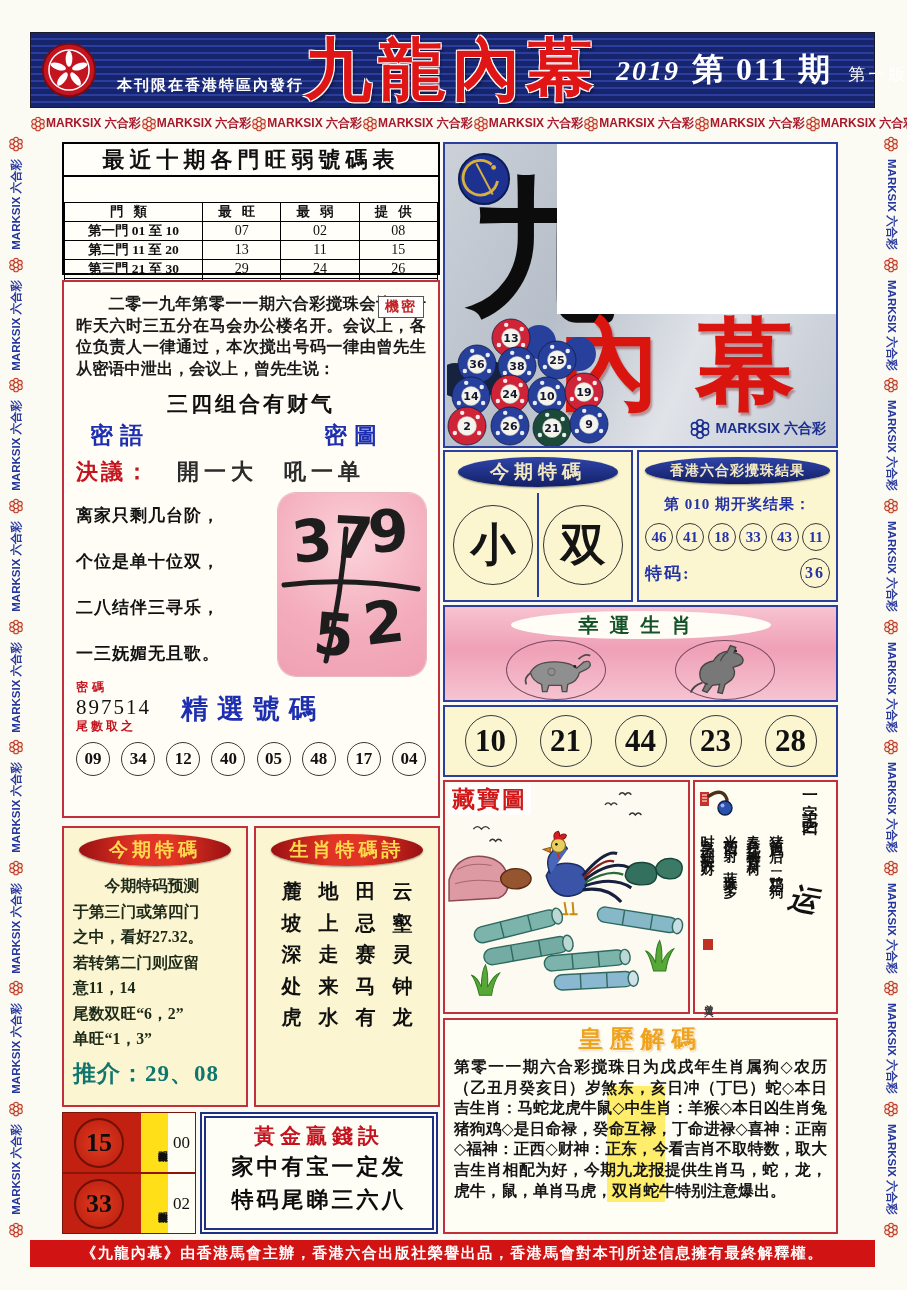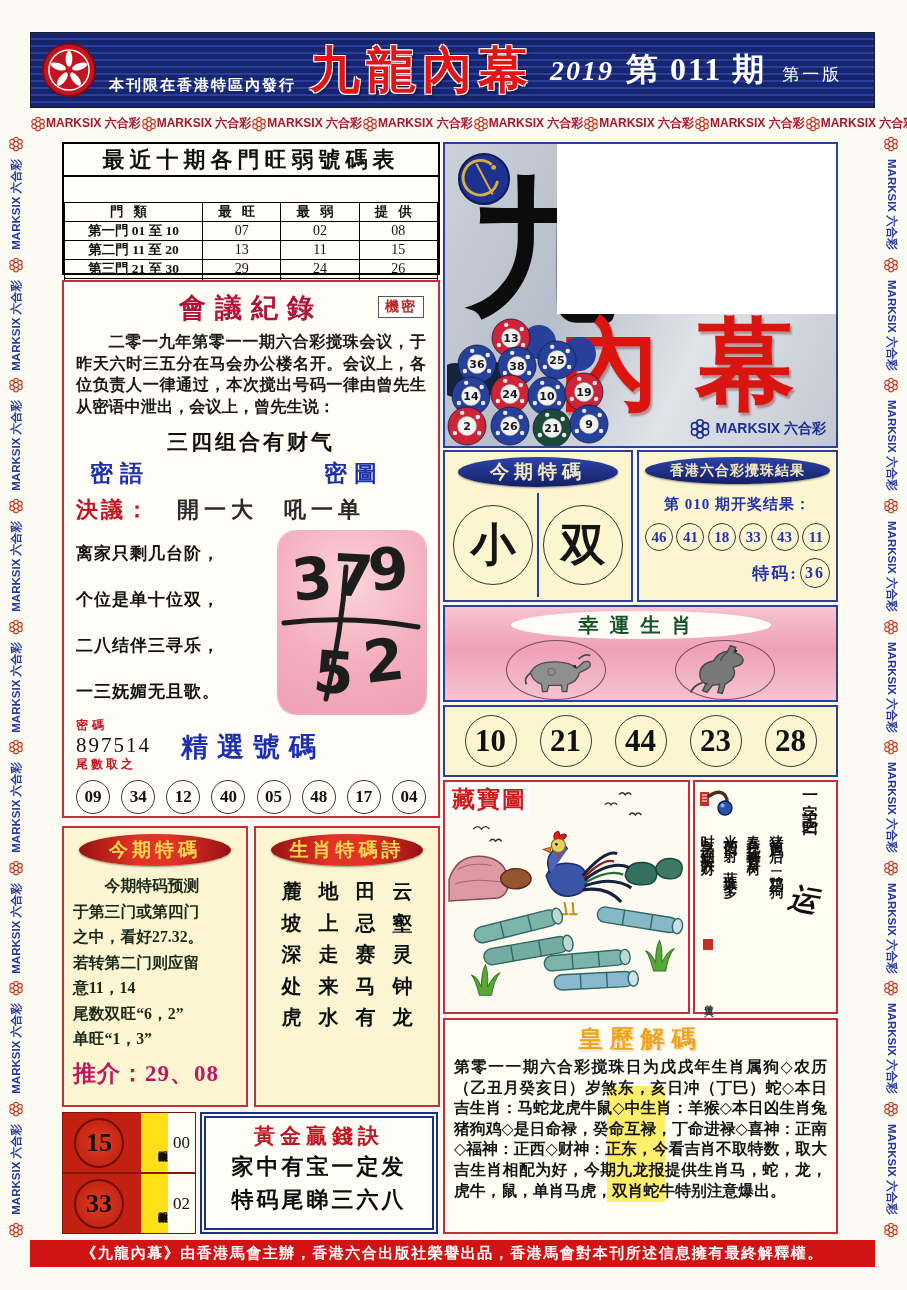--- a/index.html
+++ b/index.html
@@ -5,22 +5,22 @@
   html,body{margin:0;padding:0;background:#e9e8e2;}
   #page{position:relative;width:907px;height:1290px;background:#fbfaf3;overflow:hidden;
         font-family:"Liberation Serif","DejaVu Serif",serif;color:#111;}
   .abs{position:absolute;box-sizing:border-box;}
 
   
   #header{left:30px;top:32px;width:845px;height:76px;border:1px solid #1a1a2a;
     background:repeating-linear-gradient(180deg,#16256d 0 5px,#2c3e9c 5px 7px);
     display:flex;align-items:center;padding:0 10px;}
   #hk-logo{width:56px;height:56px;flex:0 0 auto;}
-  #restrict{color:#fff;font-size:15px;font-weight:bold;letter-spacing:2px;margin-left:12px;align-self:flex-end;margin-bottom:12px;white-space:nowrap;}
-  #main-title{color:#e01616;font-size:50px;font-weight:900;letter-spacing:6px;margin-left:14px;white-space:nowrap;
+  #restrict{color:#fff;font-size:15px;font-weight:bold;letter-spacing:2px;margin-left:20px;align-self:flex-end;margin-bottom:12px;white-space:nowrap;}
+  #main-title{color:#e01616;font-size:68px;font-weight:900;letter-spacing:6px;white-space:nowrap;
     text-shadow:-1px -1px 0 #fff,1px -1px 0 #fff,-1px 1px 0 #fff,1px 1px 0 #fff,2px 3px 3px rgba(0,0,0,.4);}
   #hdr-right{display:flex;align-items:baseline;margin-left:16px;color:#fff;white-space:nowrap;}
   #hdr-year{font-size:28px;font-weight:bold;font-style:italic;letter-spacing:2px;}
   #hdr-issue{font-size:32px;font-weight:bold;margin-left:12px;letter-spacing:2px;}
   #hdr-edition{font-size:17px;margin-left:16px;letter-spacing:3px;}
 
   
   #hstrip{left:30px;top:111px;width:845px;height:25px;display:flex;align-items:center;justify-content:space-between;}
   .strip-text{color:#a8182a;font-weight:bold;font-size:12px;font-family:"Liberation Sans",sans-serif;white-space:nowrap;}
   .vstrip{display:flex;flex-direction:column;align-items:center;justify-content:space-between;}
@@ -62,21 +62,21 @@
   .num-circle{display:inline-flex;align-items:center;justify-content:center;border:1.5px solid #3a3a3a;border-radius:50%;font-weight:600;color:#111;box-sizing:border-box;}
   .c34{width:34px;height:34px;font-size:17px;}
 
   
   #sl-box{left:62px;top:826px;width:186px;height:281px;border:2px solid #c2303c;background:#fbf5d2;padding:6px 9px;}
   #zp-box{left:254px;top:826px;width:186px;height:281px;border:2px solid #c2303c;background:#fbf5d2;padding:6px 8px;}
   .oval-red{background:radial-gradient(circle,#e23426 25%,#9c1212 95%);color:#ffd84e;border-radius:50%;width:152px;height:32px;margin:0 auto;display:flex;align-items:center;justify-content:center;font-size:19px;font-weight:bold;letter-spacing:4px;box-shadow:0 1px 2px rgba(0,0,0,.4);}
   .sl-line{font-size:15.8px;font-weight:bold;line-height:25.5px;color:#1e2a18;}
   #sl-lines{margin-top:7px;}
   #sl-lines .sl-line:first-child{text-indent:2em;}
-  #sl-rec{font-size:23px;font-weight:bold;margin-top:6px;letter-spacing:1px;color:#be185d;}
+  #sl-rec{font-size:23px;font-weight:bold;margin-top:6px;letter-spacing:1px;color:#0f766e;}
   .zrow{text-align:center;font-size:20px;font-weight:bold;letter-spacing:17px;line-height:31.5px;text-indent:17px;color:#111;}
   #zp-rows{margin-top:10px;}
 
   
   #year-box{left:62px;top:1112px;width:134px;height:122px;background:#c22112;border:1px solid #7a150c;display:flex;flex-direction:column;}
   .year-row{flex:1;display:flex;align-items:center;border-bottom:2.5px solid #8e1408;}
   .year-row:last-child{border-bottom:none;}
   .year-circle{width:46px;height:46px;border:2.5px solid #6e1005;border-radius:50%;color:#0d0d0d;font-size:26px;font-weight:bold;display:flex;align-items:center;justify-content:center;margin-left:11px;background:radial-gradient(circle,#d8351c 20%,#b81d0e);}
   .year-right{margin-left:auto;width:54px;height:100%;display:flex;flex-direction:row;}
   .year-label{background:#ffdf17;flex:1;writing-mode:vertical-rl;font-size:9.5px;font-weight:bold;line-height:1.15;padding:2px 0 0 0;display:flex;justify-content:center;}
@@ -102,21 +102,21 @@
   #sr-oval{width:160px;height:30px;margin:1px auto 0;font-size:19px;letter-spacing:5px;}
   #sr-body{display:flex;height:104px;margin-top:6px;}
   .sr-half{flex:1;display:flex;align-items:center;justify-content:center;}
   .sr-half + .sr-half{border-left:2px solid #2b3f9e;}
   .sr-circle{width:78px;height:78px;border:1.6px solid #333;border-radius:50%;display:flex;align-items:center;justify-content:center;font-size:45px;font-weight:bold;color:#141414;}
   #dr-box{left:637px;top:450px;width:201px;height:152px;border:2px solid #2b3f9e;background:#fcf6d0;padding:4px 6px;}
   #dr-oval{width:100%;height:27px;margin:1px auto 0;font-size:14px;letter-spacing:1px;}
   #dr-line{color:#2433a8;font-size:15px;font-weight:bold;text-align:center;margin-top:11px;letter-spacing:1px;}
   #dr-nums{display:flex;justify-content:space-between;margin-top:9px;}
   .c28{width:28px;height:28px;font-size:15px;color:#2433a8;}
-  #dr-special{display:flex;align-items:center;justify-content:flex-end;margin-top:7px;gap:2px;color:#2433a8;font-size:17px;font-weight:bold;letter-spacing:2px;}
+  #dr-special{display:flex;align-items:center;justify-content:space-between;margin-top:7px;gap:8px;color:#2433a8;font-size:17px;font-weight:bold;letter-spacing:2px;}
   .c30{width:30px;height:30px;font-size:16px;color:#2433a8;}
 
   
   #lz-box{left:443px;top:605px;width:395px;height:97px;border:2px solid #2b3f9e;background:linear-gradient(#f7c3d1,#efa0b6 45%,#f6c4d1);}
   #lz-oval{width:260px;height:28px;background:#fffdf6;border-radius:50%;margin:4px auto 0;display:flex;align-items:center;justify-content:center;color:#14532a;font-size:20px;font-weight:bold;letter-spacing:11px;}
   #lz-animals{display:flex;justify-content:space-around;padding:0 26px;margin-top:1px;}
   .animal-oval{width:98px;height:58px;border:1.5px solid #7c4a63;border-radius:50%;display:flex;align-items:center;justify-content:center;}
   #ln-box{left:443px;top:705px;width:395px;height:72px;border:2px solid #2b3f9e;background:#fcf6d0;display:flex;align-items:center;justify-content:space-around;padding:0 8px;}
   .c52{width:52px;height:52px;font-size:31px;}
 
@@ -555,21 +555,20 @@
             <td class="gate">第五門 41 至 49</td>
             <td>43</td>
             <td>48</td>
             <td>49</td>
           </tr>
         </tbody>
     </table>
   </div>
 
   <div id="meeting-box" class="abs">
-    <div id="meeting-title">會議紀錄</div>
     <div id="meeting-badge">機密</div>
     <div id="meeting-body">二零一九年第零一一期六合彩搅珠会议，于昨天六时三五分在马会办公楼名开。会议上，各位负责人一律通过，本次搅出号码一律由曾先生从密语中泄出，会议上，曾先生说：</div>
     <div id="meeting-quote">三四组合有财气</div>
     <div id="secret-row">
       <span class="secret-label">密語</span>
       <span class="secret-label">密圖</span>
     </div>
     <div id="resolution">
       <span class="label">決議：</span>
       <span class="res-item">開一大</span>

